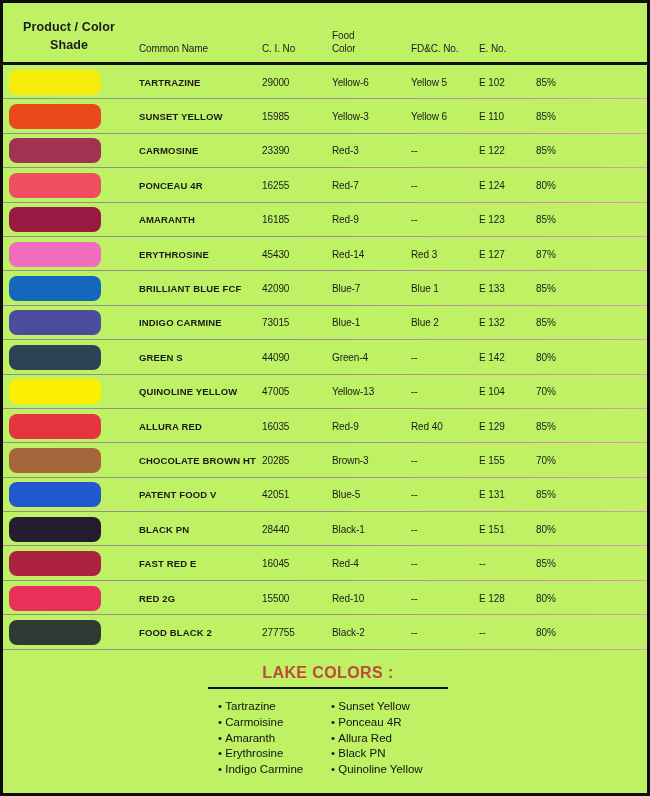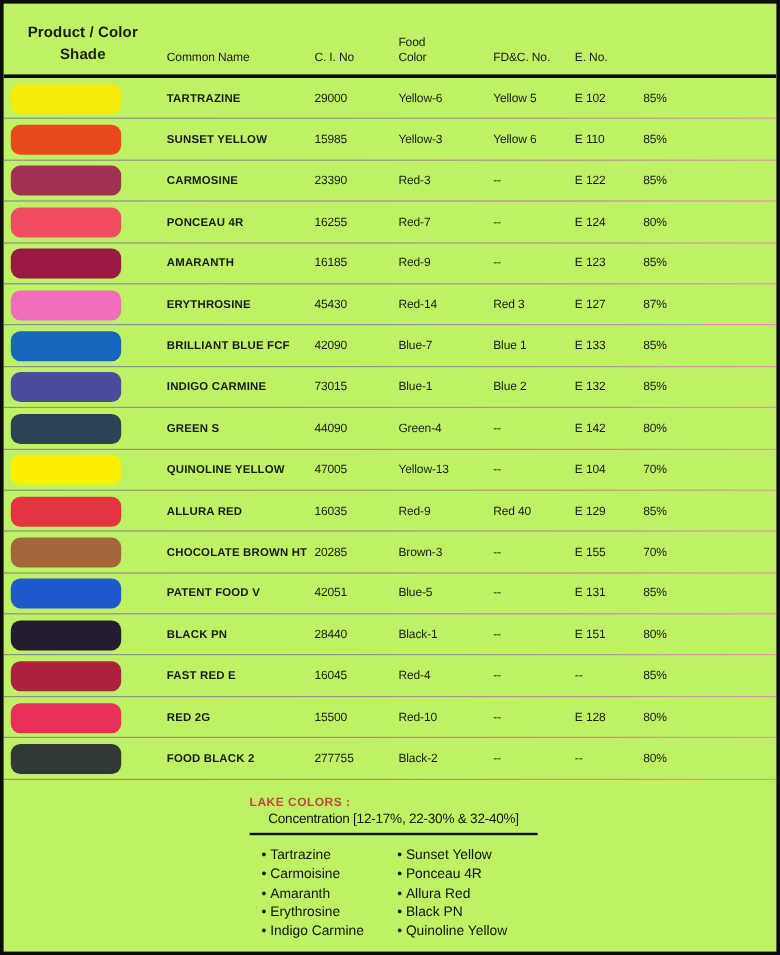--- a/index.html
+++ b/index.html
@@ -37,21 +37,21 @@
     background:linear-gradient(90deg,#8e8e8e 0%,#9a9195 45%,#c48da0 78%,#dd9ab2 100%);
   }
   .swatch {
     width:92px; height:25px; border-radius:8px; margin-left:6px;
     background:#ccc;
   }
   .cell { font-size:10px; padding-left:4px; letter-spacing:-0.1px; color:#1a1a1a; }
   .cell-name { font-weight:700; font-size:9.5px; letter-spacing:0.15px; }
   
   .lake { width:240px; margin:14px auto 0; position:relative; left:3px; }
-  .lake-title { font-weight:700; font-size:10px; letter-spacing:0.4px; }
+  .lake-title { text-align:center; font-weight:700; font-size:16px; letter-spacing:0.4px; }
   .lake-subtitle { text-align:center; font-size:11.3px; margin-top:2px; letter-spacing:-0.2px; color:#141414; }
   .lake-rule { height:2.5px; background:#101010; margin-top:5px; }
   .lake-cols { display:flex; padding:10px 4px 7px 10px; }
   .lake-col { flex:1; }
   .lake-item { font-size:11.5px; line-height:15.7px; color:#121212; }
   .lake-item::before { content:"\2022\00a0"; }
 </style>
 </head>
 <body>
 
@@ -271,21 +271,20 @@
       <div class="cell">277755</div>
       <div class="cell">Black-2</div>
       <div class="cell">--</div>
       <div class="cell">--</div>
       <div class="cell">80%</div>
     </div>
   </div>
 
   <div class="lake">
     <div class="lake-title" style="color: rgb(193, 71, 63);">LAKE COLORS :</div>
-    <div class="lake-subtitle">Concentration [12-17%, 22-30% &amp; 32-40%]</div>
     <div class="lake-rule"></div>
     <div class="lake-cols">
       <div class="lake-col">
           <div class="lake-item">Tartrazine</div>
           <div class="lake-item">Carmoisine</div>
           <div class="lake-item">Amaranth</div>
           <div class="lake-item">Erythrosine</div>
           <div class="lake-item">Indigo Carmine</div>
         </div>
       <div class="lake-col">

